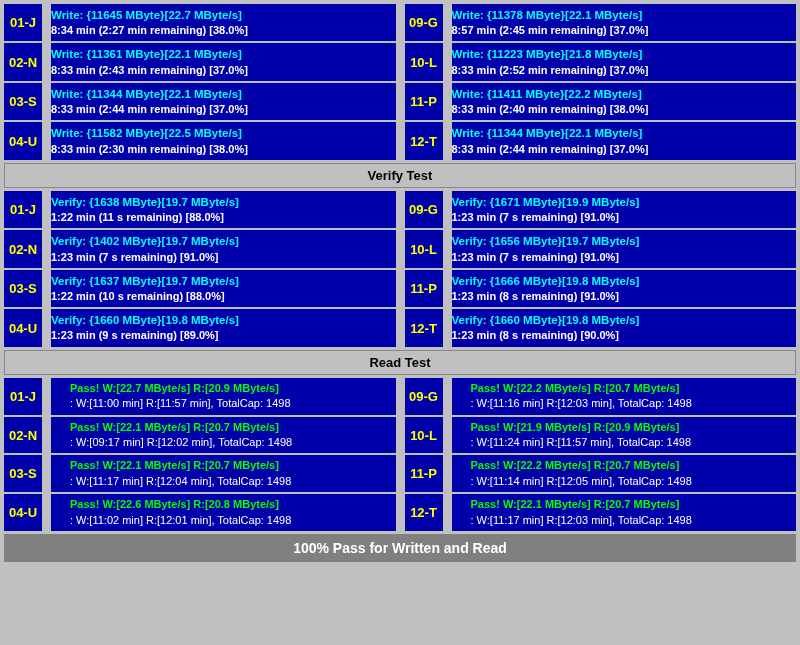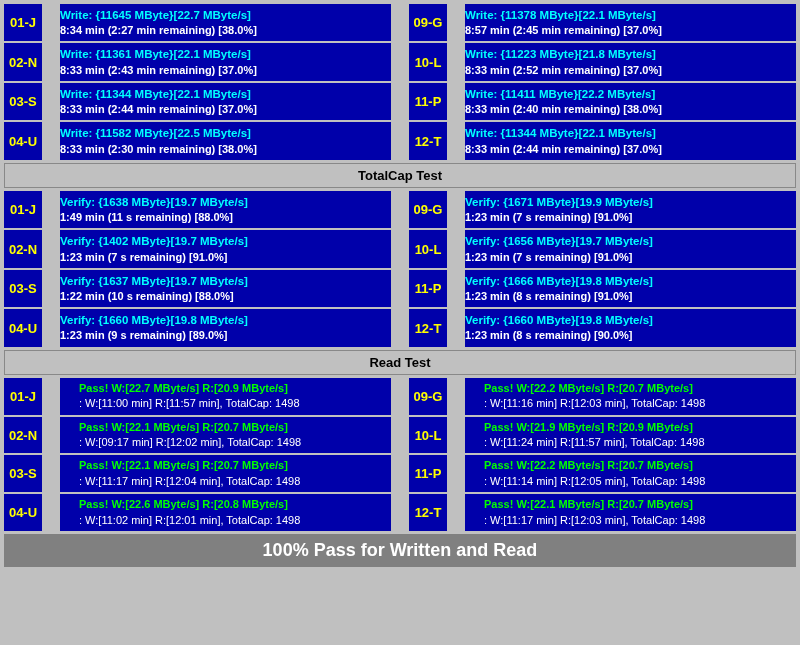--- a/index.html
+++ b/index.html
@@ -62,29 +62,29 @@
       color: #00ff00;
       font-weight: bold;
     }
     .pass-cell .pass-detail {
       color: #ffffff;
     }
     .bottom-bar {
       background: #808080;
       color: #ffffff;
       text-align: center;
-      font-size: 18px;
+      font-size: 14px;
       font-weight: bold;
       padding: 6px 0;
       margin-top: 3px;
     }
     .full-row {
       display: grid;
       grid-template-columns: 38px 1fr 38px 1fr;
-      gap: 18px;
+      gap: 9px;
       margin-bottom: 2px;
     }
   </style>
 </head>
 <body>
 
 <div class="main-container">
 
   <div>
     <div class="full-row">
@@ -133,28 +133,28 @@
         <div class="detail">8:33 min (2:30 min remaining)  [38.0%]</div>
       </div>
       <div class="row-label">12-T</div>
       <div class="cell">
         <div class="label">Write: {11344 MByte}[22.1 MByte/s]</div>
         <div class="detail">8:33 min (2:44 min remaining)  [37.0%]</div>
       </div>
     </div>
   </div>
 
-  <div class="section-divider">TotalCap Test</div>
+  <div class="section-divider">Verify Test</div>
 
   <div>
     <div class="full-row">
       <div class="row-label">01-J</div>
       <div class="cell">
         <div class="label">Verify: {1638 MByte}[19.7 MByte/s]</div>
-        <div class="detail">1:49 min (11 s remaining)  [88.0%]</div>
+        <div class="detail">1:22 min (11 s remaining)  [88.0%]</div>
       </div>
       <div class="row-label">09-G</div>
       <div class="cell">
         <div class="label">Verify: {1671 MByte}[19.9 MByte/s]</div>
         <div class="detail">1:23 min (7 s remaining)  [91.0%]</div>
       </div>
     </div>
 
     <div class="full-row">
       <div class="row-label">02-N</div>

